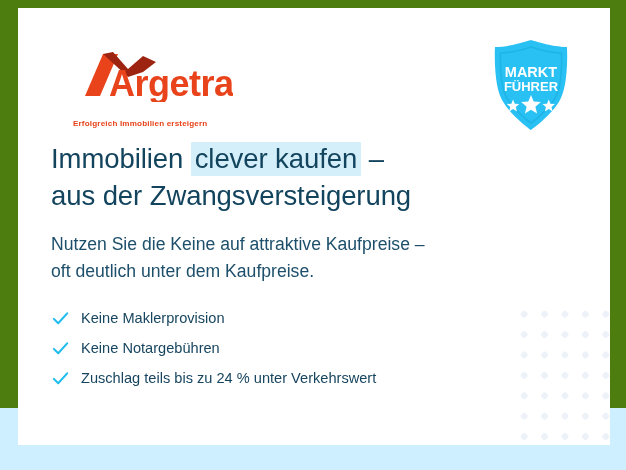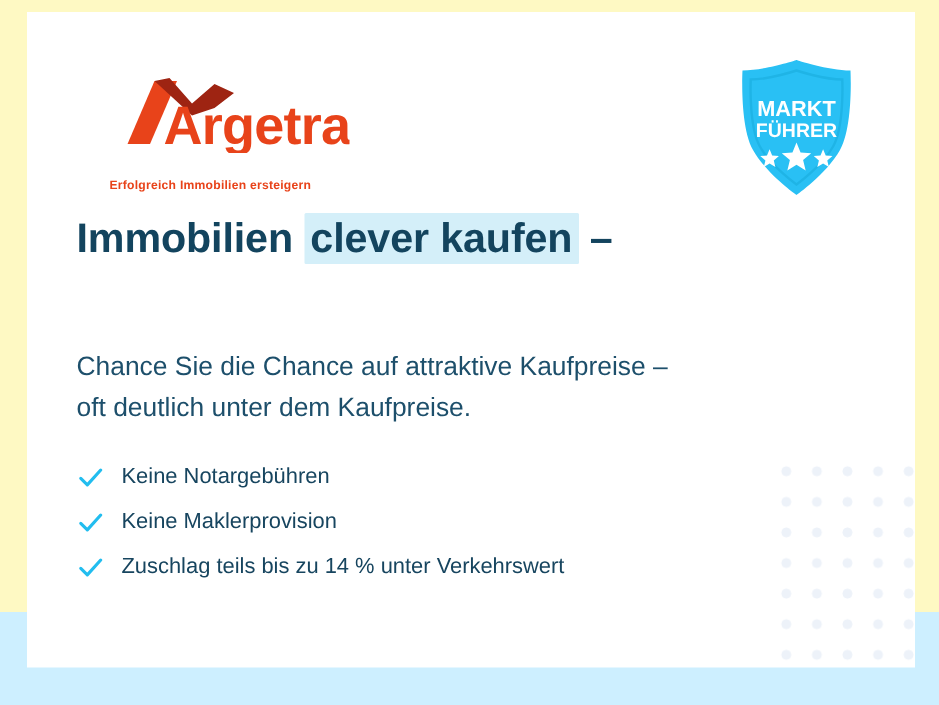--- a/index.html
+++ b/index.html
@@ -9,21 +9,21 @@
     height: 470px;
     overflow: hidden;
     background: #cdefff;
     font-family: "Liberation Sans", sans-serif;
   }
 
   #page {
     position: relative;
     width: 626px;
     height: 408px;
-    background: #fef9c3;
+    background: #4d7c0f;
   }
 
   
   #card {
     position: absolute;
     left: 18px;
     top: 8px;
     width: 592px;
     height: 437px;
     background: #ffffff;
@@ -74,21 +74,21 @@
   }
   #badge svg { display: block; }
 
   
   #headline {
     position: absolute;
     left: 33px;
     top: 132px;
     width: 520px;
     font-size: 27.5px;
-    font-weight: bold;
+    font-weight: normal;
     line-height: 37px;
     color: #13445e;
     letter-spacing: -0.003em;
   }
   .hl-mark {
     background: #d4eff9;
     padding: 1px 4px 2px 4px;
     border-radius: 1px;
   }
 
@@ -163,42 +163,43 @@
         <g fill="#ffffff">
           <polygon points="27,61 29.1,66.1 34.6,66.5 30.4,70.1 31.7,75.5 27,72.5 22.3,75.5 23.6,70.1 19.4,66.5 24.9,66.1" transform="translate(0,0) scale(0.82) translate(6,14)"></polygon>
           <polygon points="45,57 47.7,63.6 54.8,64.1 49.4,68.7 51.1,75.6 45,71.8 38.9,75.6 40.6,68.7 35.2,64.1 42.3,63.6"></polygon>
           <polygon points="63,61 65.1,66.1 70.6,66.5 66.4,70.1 67.7,75.5 63,72.5 58.3,75.5 59.6,70.1 55.4,66.5 60.9,66.1" transform="translate(0,0) scale(0.82) translate(13.5,14)"></polygon>
         </g>
       </svg>
     </div>
 
     <h1 id="headline">
       <span>Immobilien </span><span class="hl-mark">clever kaufen</span><span> –</span><br>
+      <span>aus der Zwangsversteigerung</span>
     </h1>
 
     <p id="subcopy">
-      <span>Chance Sie die Chance auf attraktive Kaufpreise –</span><br>
+      <span>Nutzen Sie die Keine auf attraktive Kaufpreise –</span><br>
       <span>oft deutlich unter dem Kaufpreise.</span>
     </p>
 
     <ul id="benefits">
+      <li class="benefit">
+        <svg class="benefit-check" viewBox="0 0 20 20">
+          <path d="M3 10.4 L7.6 15 L17 4.6" fill="none" stroke="#22bdef" stroke-width="2.2" stroke-linecap="round" stroke-linejoin="round"></path>
+        </svg>
+        <span class="benefit-label">Keine Maklerprovision</span>
+      </li>
       <li class="benefit">
         <svg class="benefit-check" viewBox="0 0 20 20">
           <path d="M3 10.4 L7.6 15 L17 4.6" fill="none" stroke="#22bdef" stroke-width="2.2" stroke-linecap="round" stroke-linejoin="round"></path>
         </svg>
         <span class="benefit-label">Keine Notargebühren</span>
       </li>
       <li class="benefit">
         <svg class="benefit-check" viewBox="0 0 20 20">
           <path d="M3 10.4 L7.6 15 L17 4.6" fill="none" stroke="#22bdef" stroke-width="2.2" stroke-linecap="round" stroke-linejoin="round"></path>
         </svg>
-        <span class="benefit-label">Keine Maklerprovision</span>
-      </li>
-      <li class="benefit">
-        <svg class="benefit-check" viewBox="0 0 20 20">
-          <path d="M3 10.4 L7.6 15 L17 4.6" fill="none" stroke="#22bdef" stroke-width="2.2" stroke-linecap="round" stroke-linejoin="round"></path>
-        </svg>
-        <span class="benefit-label">Zuschlag teils bis zu 14 % unter Verkehrswert</span>
+        <span class="benefit-label">Zuschlag teils bis zu 24 % unter Verkehrswert</span>
       </li>
     </ul>
 
   </div>
 </div>
 
 </body></html>

